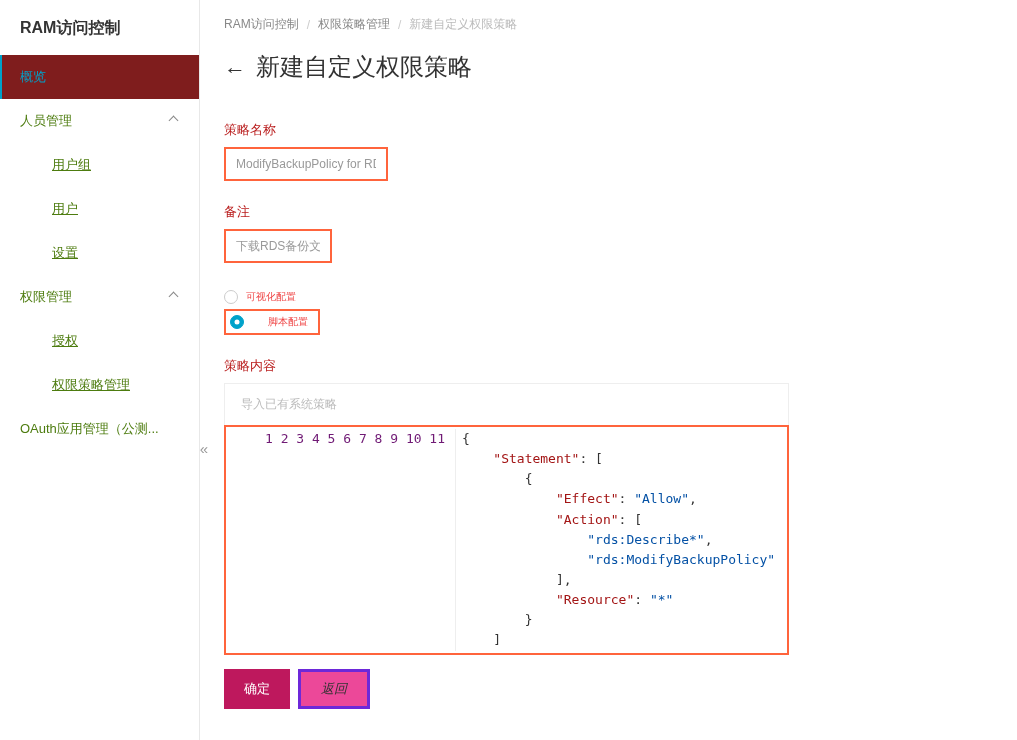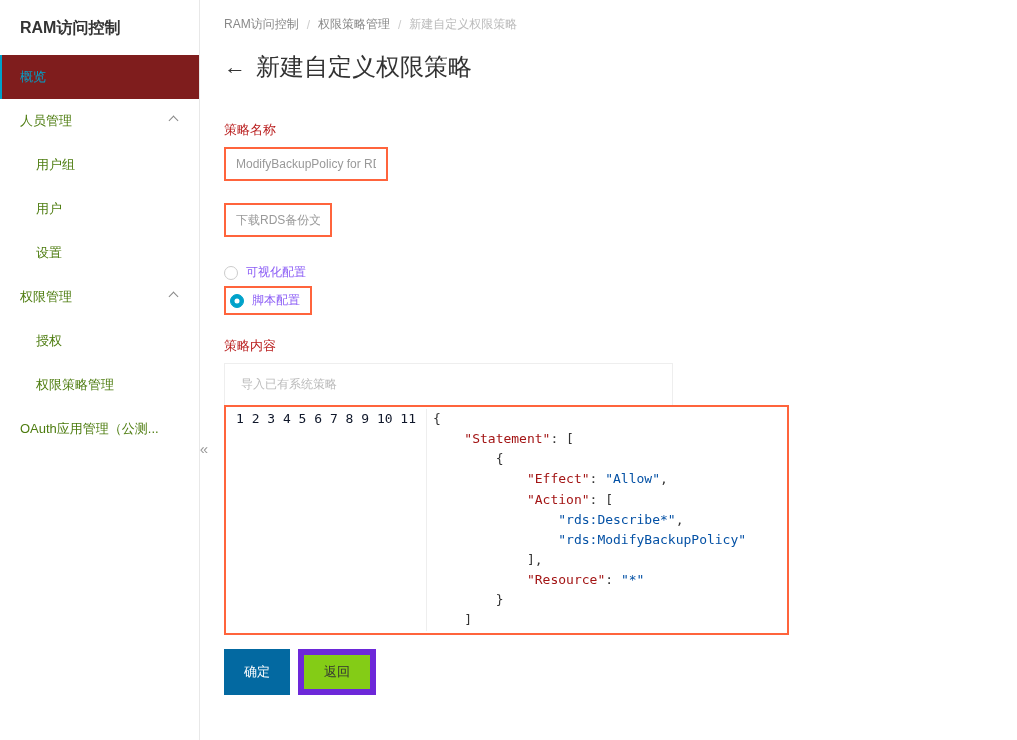--- a/index.html
+++ b/index.html
@@ -38,22 +38,23 @@
       align-items: center;
       font-size: 13px;
     }
     .sidebar-item.active {
       color: #00a2ca;
       border-left: 2px solid #00a2ca;
       padding-left: 18px;
       background: #7f1d1d;
     }
     .sidebar-item.sub {
-      padding-left: 36px;
-      font-size: 13px;
+      padding-left: 52px;
+      font-size: 13px;
+      text-decoration: underline;
     }
     .chevron {
       width: 10px;
       height: 10px;
       display: inline-block;
       position: relative;
     }
     .chevron::before {
       content: "";
       position: absolute;
@@ -166,27 +167,27 @@
       content: "";
       position: absolute;
       width: 5px;
       height: 5px;
       background: #fff;
       border-radius: 50%;
       top: 50%;
       left: 50%;
       transform: translate(-50%, -50%);
     }
-    .radio-label { font-size: 12px; color: #8b5cf6; }
+    .radio-label { font-size: 10px; color: #ef4444; }
     .radio-highlight {
       border: 2.5px solid #ff643c;
       display: inline-flex;
       padding: 4px 10px 4px 4px;
       align-items: center;
-      gap: 8px;
+      gap: 24px;
     }
     .import-bar {
       font-size: 12px;
       color: #bbb;
       padding: 12px 16px;
       border: 1px solid #eee;
       border-bottom: none;
       margin-top: 6px;
     }
     .code-editor-highlight {
@@ -197,24 +198,25 @@
       display: flex;
       background: #fff;
       font-family: Consolas, Monaco, monospace;
       font-size: 13px;
       line-height: 1.55;
       padding: 2px 4px;
       min-height: 210px;
     }
     .line-numbers {
       text-align: right;
-      color: #0f172a;
+      color: #701a75;
       padding: 0 10px 0 6px;
       user-select: none;
       min-width: 34px;
+      margin-left: 29px;
     }
     .code-content {
       flex: 1;
       white-space: pre;
       border-left: 1px solid #eee;
       padding-left: 6px;
     }
     .key { color: #a31515; }
     .val-str { color: #0451a5; }
     .buttons {
@@ -222,28 +224,29 @@
       gap: 8px;
       margin-top: 14px;
     }
     .btn {
       padding: 8px 20px;
       font-size: 13px;
       border: none;
       cursor: pointer;
     }
     .btn-primary {
-      background: #0369a1;
+      background: #be185d;
       color: #fff;
       text-align: right;
     }
     .btn-default {
-      background: #84cc16;
-      border: 6px solid #6d28d9;
-      color: #333;
+      background: #ec4899;
+      border: 3px solid #6d28d9;
+      color: #333;
+      font-style: italic;
     }
   </style>
 </head>
 <body>
 
 <div class="container">
   <div class="sidebar">
     <div class="sidebar-title">RAM访问控制</div>
     <div id="sidebar-items">
         <div class="sidebar-item active">
@@ -294,41 +297,42 @@
     </div>
 
     <div class="form-section">
       <div class="form-label">策略名称</div>
       <div class="highlight-box">
         <input class="form-input" value="ModifyBackupPolicy for RDS" style="">
       </div>
     </div>
 
     <div class="form-section">
+      <div class="form-label">备注</div>
       <div class="highlight-box">
         <input class="form-input" style="width: 104px;" value="下载RDS备份文件">
       </div>
     </div>
 
     <div class="form-section">
       <div class="radio-group">
         <div class="radio-item">
           <span class="radio-circle"></span>
           <span class="radio-label">可视化配置</span>
         </div>
         <div class="radio-highlight">
           <span class="radio-circle checked"></span>
           <span class="radio-label">脚本配置</span>
         </div>
       </div>
     </div>
 
     <div class="form-section" style="margin-bottom:0">
       <div class="form-label">策略内容</div>
-      <div class="import-bar" style="width:449px">导入已有系统策略</div>
+      <div class="import-bar" style="width:565px">导入已有系统策略</div>
       <div class="code-editor-highlight">
         <div class="code-editor">
           <div class="line-numbers" id="line-numbers">1
 2
 3
 4
 5
 6
 7
 8

